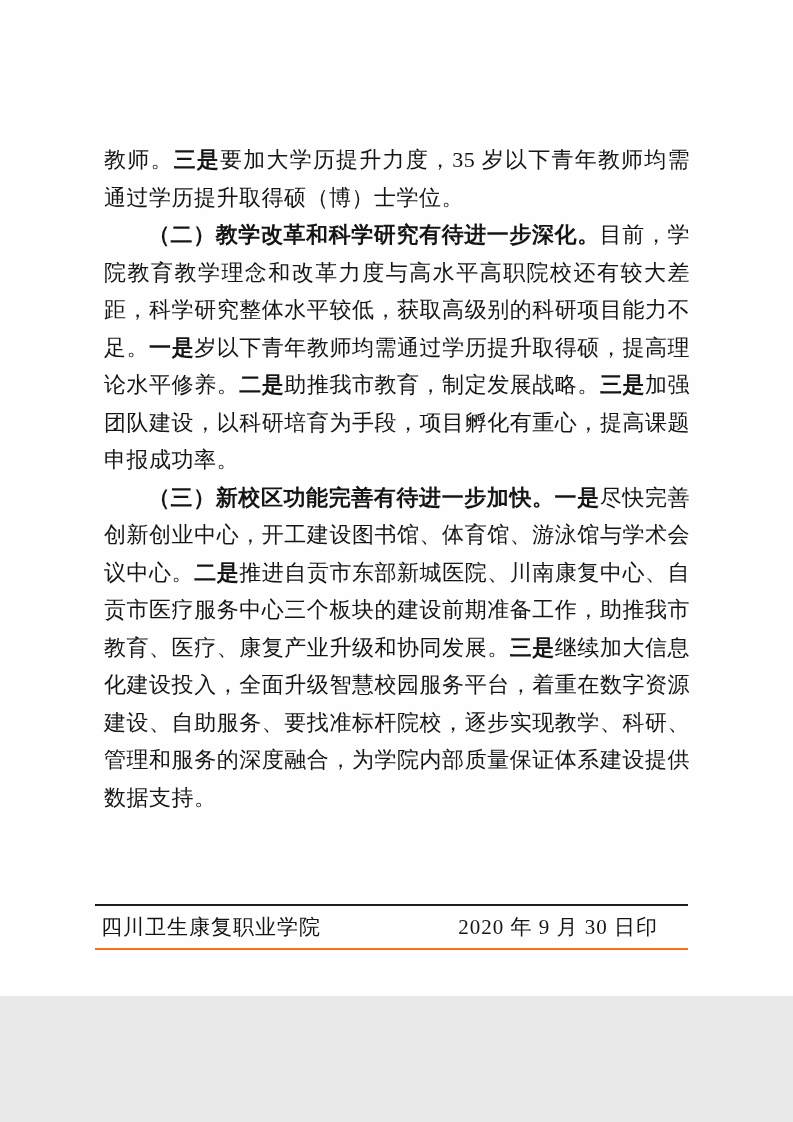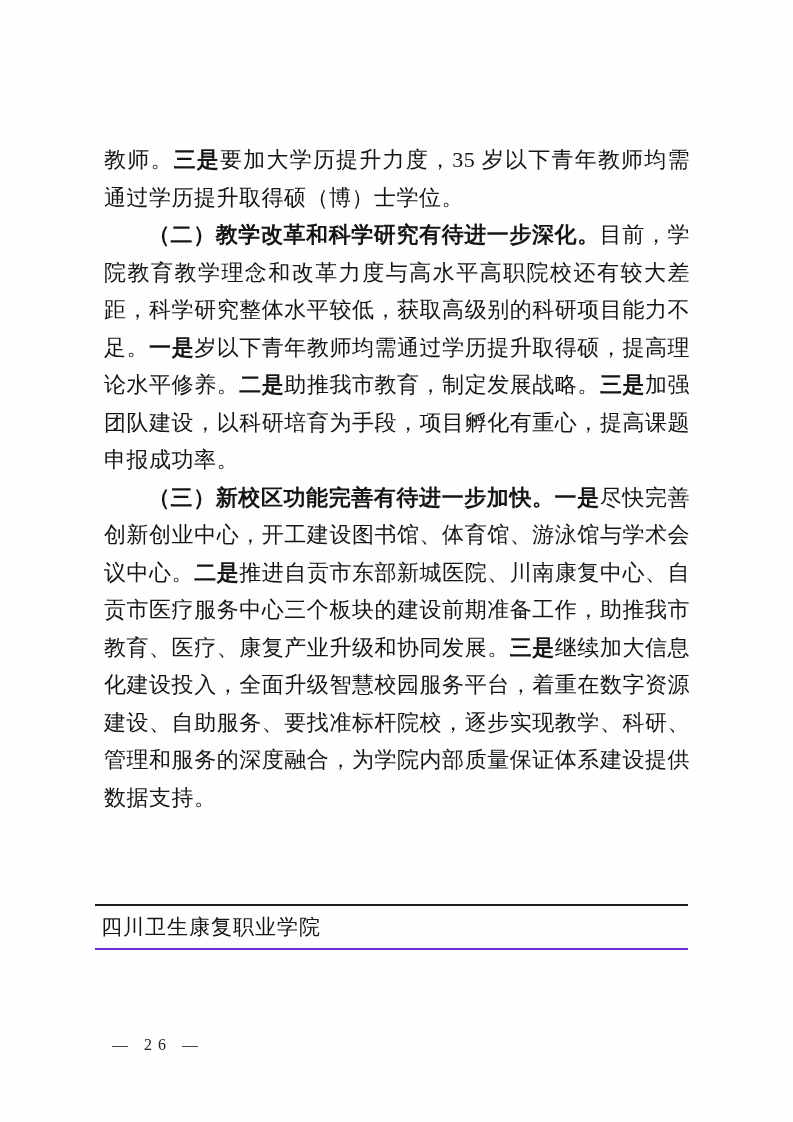--- a/index.html
+++ b/index.html
@@ -3,21 +3,21 @@
 <meta charset="utf-8">
 <style>
   html, body {
     margin: 0;
     padding: 0;
     background: #e8e8e8;
   }
   .page {
     position: relative;
     width: 793px;
-    height: 1122px;
+    height: 996px;
     margin: 0 auto;
     background: #fefefe;
     overflow: hidden;
     font-family: "Liberation Serif", "DejaVu Serif", serif;
     color: #151515;
   }
   .content {
     position: absolute;
     left: 104px;
     top: 141px;
@@ -37,21 +37,21 @@
   .b {
     font-weight: 700;
   }
   .colophon {
     position: absolute;
     left: 95px;
     top: 904px;
     width: 593px;
     height: 42px;
     border-top: 2px solid #1c1c1c;
-    border-bottom: 2px solid #6d28d9;
+    border-bottom: 2px solid #f97316;
     display: flex;
     align-items: center;
     justify-content: space-between;
     box-sizing: content-box;
     font-size: 21px;
     padding: 0;
   }
   .colophon .issuer {
     padding-left: 6px;
     letter-spacing: 1px;
@@ -77,17 +77,18 @@
   <div class="content">
     <p class="para"><span>教师。</span><span class="b">三是</span><span>要加大学历提升力度，35 岁以下青年教师均需通过学历提升取得硕（博）士学位。</span></p>
 
     <p class="para indent"><span class="b">（二）教学改革和科学研究有待进一步深化。</span><span>目前，学院教育教学理念和改革力度与高水平高职院校还有较大差距，科学研究整体水平较低，获取高级别的科研项目能力不足。</span><span class="b">一是</span><span>岁以下青年教师均需通过学历提升取得硕，提高理论水平修养。</span><span class="b">二是</span><span>助推我市教育，制定发展战略。</span><span class="b">三是</span><span>加强团队建设，以科研培育为手段，项目孵化有重心，提高课题申报成功率。</span></p>
 
     <p class="para indent"><span class="b">（三）新校区功能完善有待进一步加快。</span><span class="b">一是</span><span>尽快完善创新创业中心，开工建设图书馆、体育馆、游泳馆与学术会议中心。</span><span class="b">二是</span><span>推进自贡市东部新城医院、川南康复中心、自贡市医疗服务中心三个板块的建设前期准备工作，助推我市教育、医疗、康复产业升级和协同发展。</span><span class="b">三是</span><span>继续加大信息化建设投入，全面升级智慧校园服务平台，着重在数字资源建设、自助服务、要找准标杆院校，逐步实现教学、科研、管理和服务的深度融合，为学院内部质量保证体系建设提供数据支持。</span></p>
   </div>
 
   <div class="colophon">
     <span class="issuer">四川卫生康复职业学院</span>
+    <span class="print-date">2020 年 9 月 30 日印</span>
   </div>
 
   <div class="page-number">— 26 —</div>
 
 </div>
 
 </body></html>

